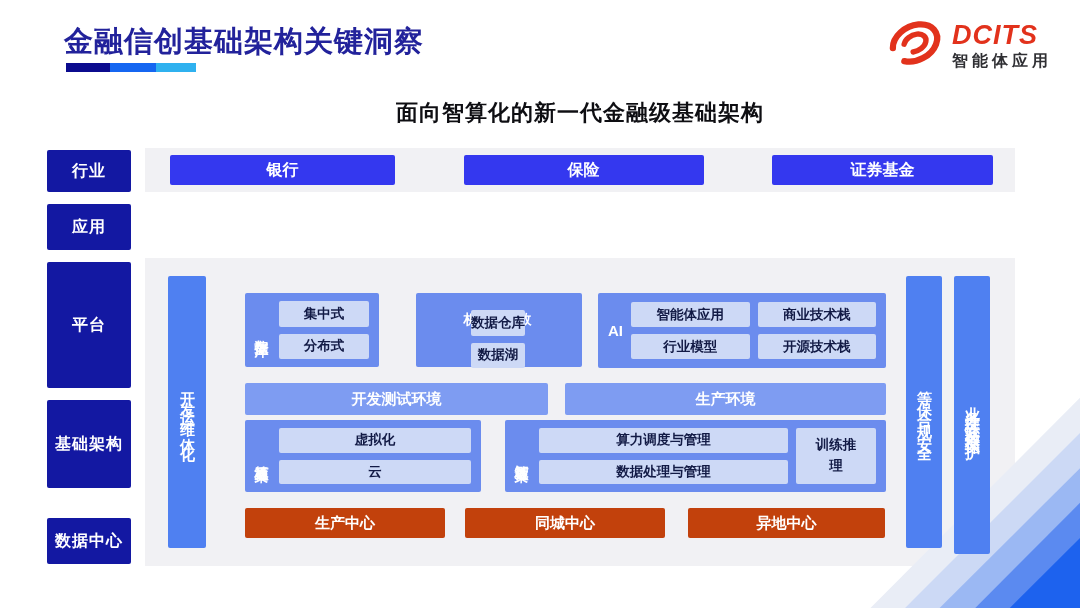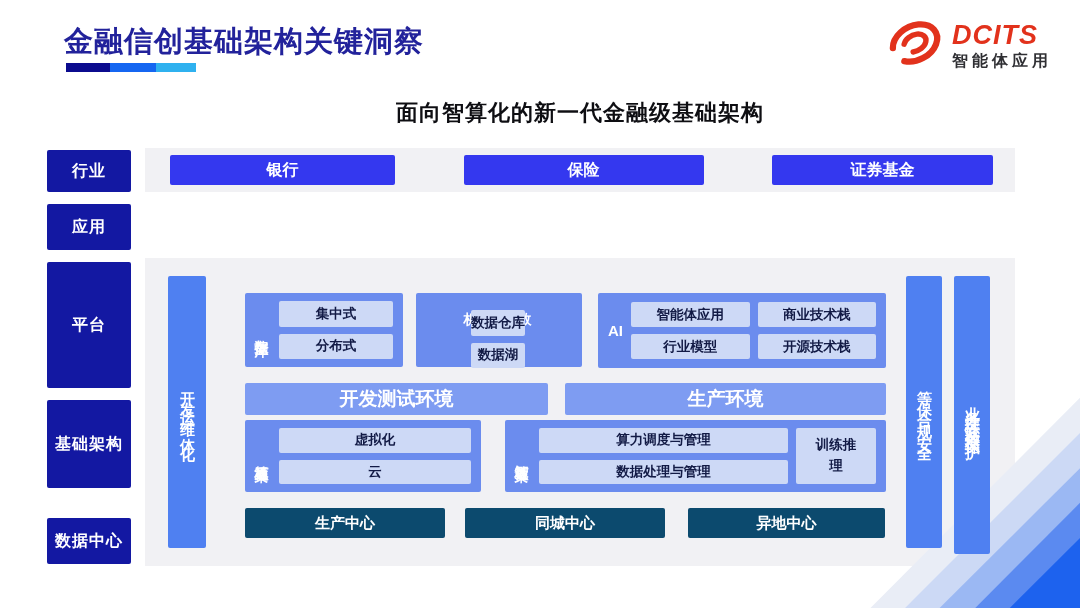--- a/index.html
+++ b/index.html
@@ -65,21 +65,21 @@
   .vb-devops     { left:168px; top:276px; width:38px; height:272px; letter-spacing:9px; }
   .vb-security   { left:906px; top:276px; width:36px; height:272px; letter-spacing:11px; z-index:6; }
   .vb-continuity { left:954px; top:276px; width:36px; height:278px; letter-spacing:4px; z-index:6; }
 
   
   .group {
     position:absolute; background:#6b8cee; border-radius:2px;
     display:flex; align-items:center; box-sizing:border-box;
     padding:8px 10px 8px 8px; gap:8px;
   }
-  .g-db        { left:245px; top:293px; width:158px; height:74px; }
+  .g-db        { left:245px; top:293px; width:134px; height:74px; }
   .g-analytics { left:416px; top:293px; width:166px; height:74px;flex-direction:column; }
   .g-ai        { left:598px; top:293px; width:288px; height:75px; padding-left:10px; }
   .g-general   { left:245px; top:420px; width:236px; height:72px; }
   .g-intelligent{ left:505px; top:420px; width:381px; height:72px; }
 
   .g-vlabel {
     writing-mode:vertical-rl; text-orientation:upright;
     color:#fff; font-size:14px; font-weight:bold; letter-spacing:1px;
     display:flex; align-items:center; justify-content:center; height:100%;
   }
@@ -95,26 +95,26 @@
   .g-intelligent .chip-col { flex:1; }
   .side-chip {
     background:#cdd9f6; color:#121a45; border-radius:2px; width:80px; height:56px;
     display:flex; align-items:center; justify-content:center; text-align:center;
     font-size:13.5px; font-weight:600; line-height:1.55; padding:0 18px; box-sizing:content-box;
     width:44px;
   }
 
   
   .env { position:absolute; top:383px; height:32px; background:#7e9cf2; color:#fff;
-    font-size:19px; font-weight:bold; border-radius:2px;
+    font-size:15px; font-weight:bold; border-radius:2px;
     display:flex; align-items:center; justify-content:center; }
   .env-dev  { left:245px; width:303px; }
   .env-prod { left:565px; width:321px; }
 
-  .center-btn { position:absolute; top:508px; height:30px; background:#0c4a6e; color:#fff;
+  .center-btn { position:absolute; top:508px; height:30px; background:#c2410c; color:#fff;
     font-size:15px; font-weight:bold; border-radius:2px;
     display:flex; align-items:center; justify-content:center; }
   .c-prod   { left:245px; width:200px; }
   .c-same   { left:465px; width:200px; }
   .c-remote { left:688px; width:197px; }
 
   
   .deco { position:absolute; inset:0; pointer-events:none; z-index:4; }
   .deco div { position:absolute; inset:0; }
   .band1 { clip-path:polygon(80.6% 100%, 100% 65.4%, 100% 100%); background:#e9edf6; }

